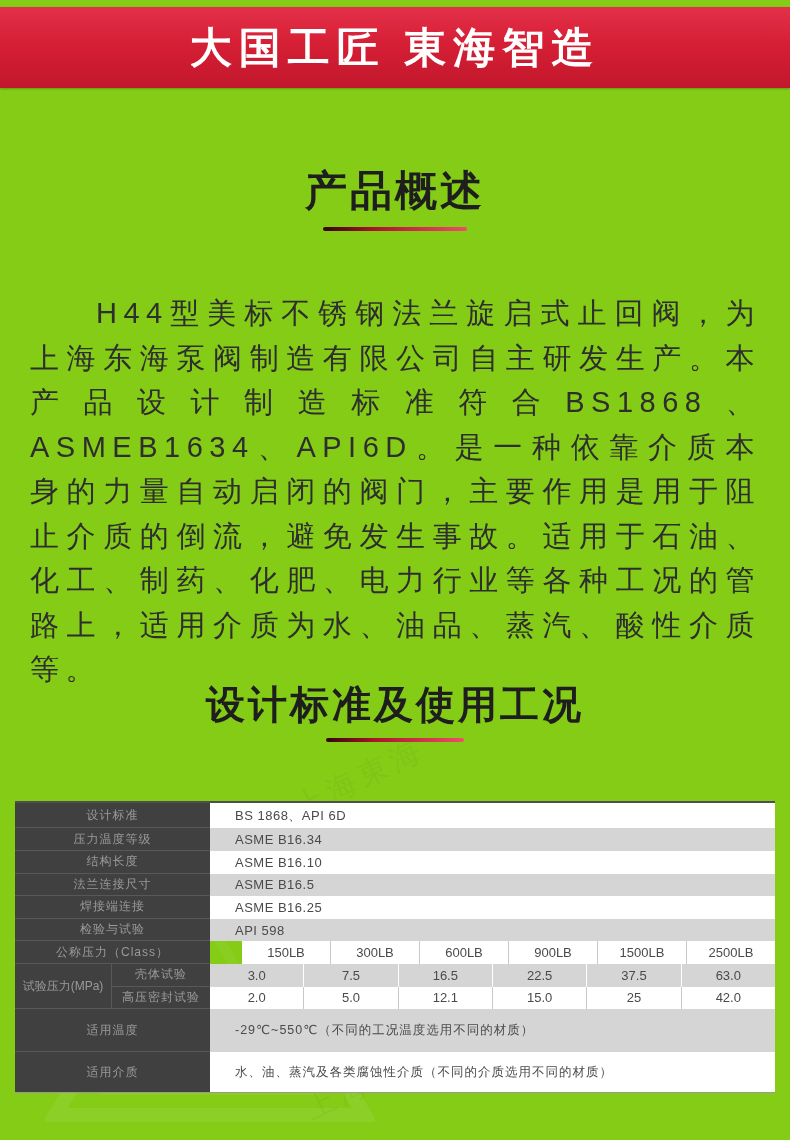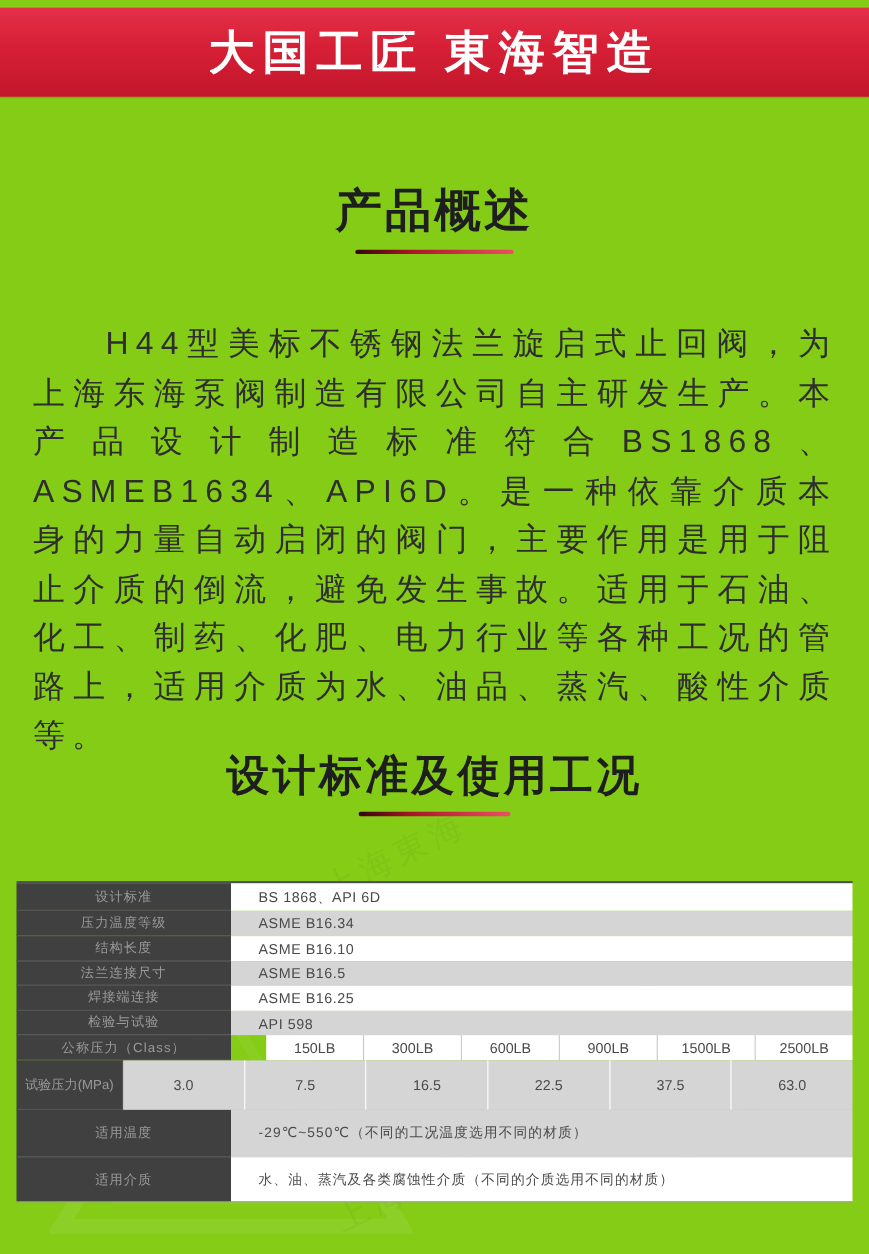--- a/index.html
+++ b/index.html
@@ -135,28 +135,40 @@
         <div class="cell">300LB</div>
         <div class="cell">600LB</div>
         <div class="cell">900LB</div>
         <div class="cell">1500LB</div>
         <div class="cell">2500LB</div>
       </div>
     </div>
 
     <div class="tp">
       <div class="tp-main">试验压力(MPa)</div>
+      <div class="tp-sub">
+        <div class="sub-lbl">壳体试验</div>
+        <div class="sub-lbl">高压密封试验</div>
+      </div>
       <div class="tp-vals">
         <div class="vrow bg-g sep-w">
           <div class="cell">3.0</div>
           <div class="cell">7.5</div>
           <div class="cell">16.5</div>
           <div class="cell">22.5</div>
           <div class="cell">37.5</div>
           <div class="cell">63.0</div>
+        </div>
+        <div class="vrow bg-w sep-g">
+          <div class="cell">2.0</div>
+          <div class="cell">5.0</div>
+          <div class="cell">12.1</div>
+          <div class="cell">15.0</div>
+          <div class="cell">25</div>
+          <div class="cell">42.0</div>
         </div>
       </div>
     </div>
 
     <div class="trow" style="height:43px;">
       <div class="lbl">适用温度</div>
       <div class="val bg-g wide-val">-29℃~550℃（不同的工况温度选用不同的材质）</div>
     </div>
 
     <div class="trow" style="height:39.8px;">

